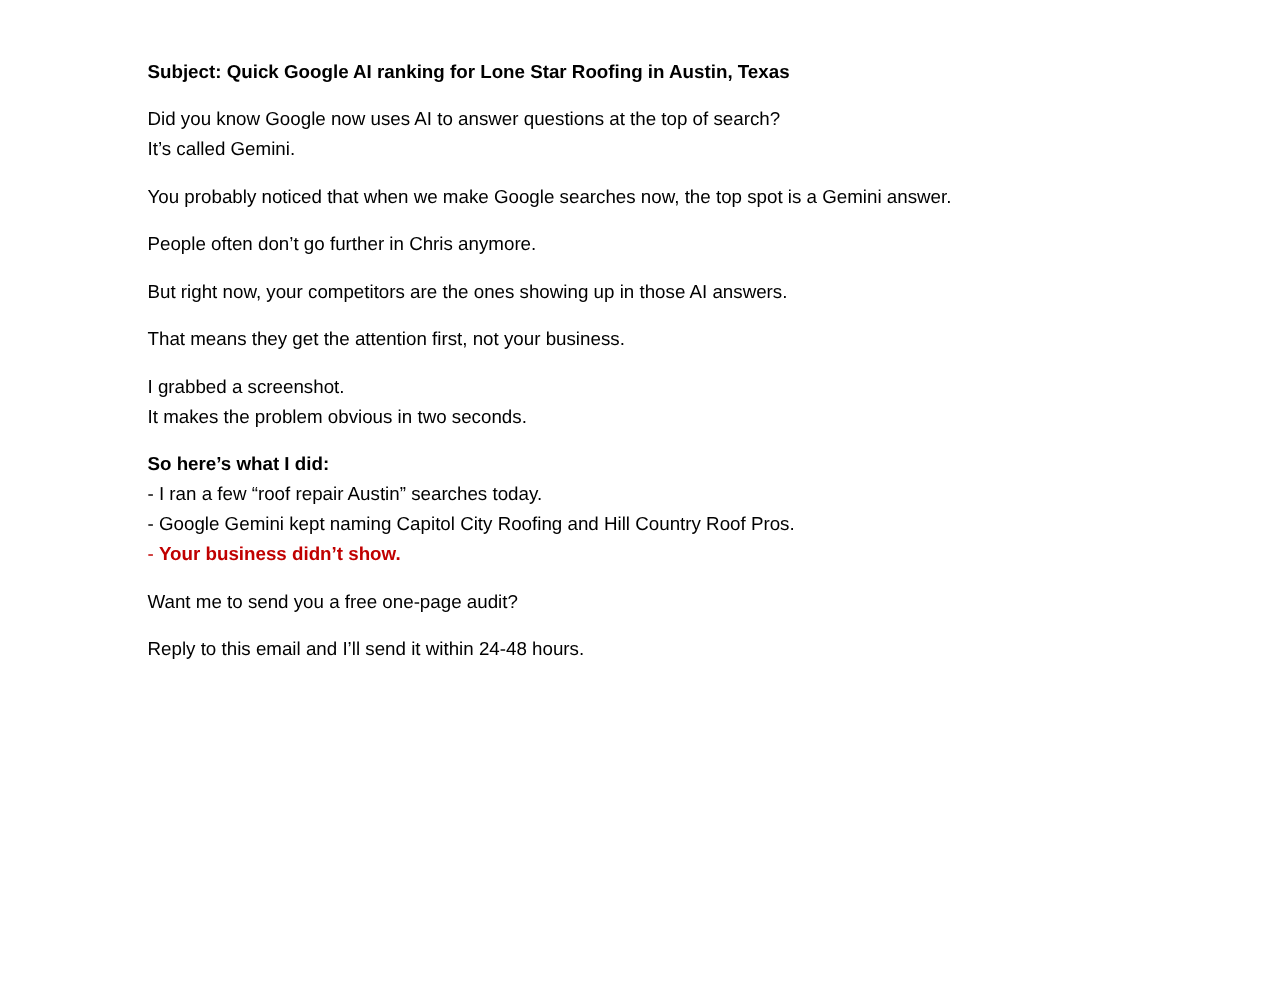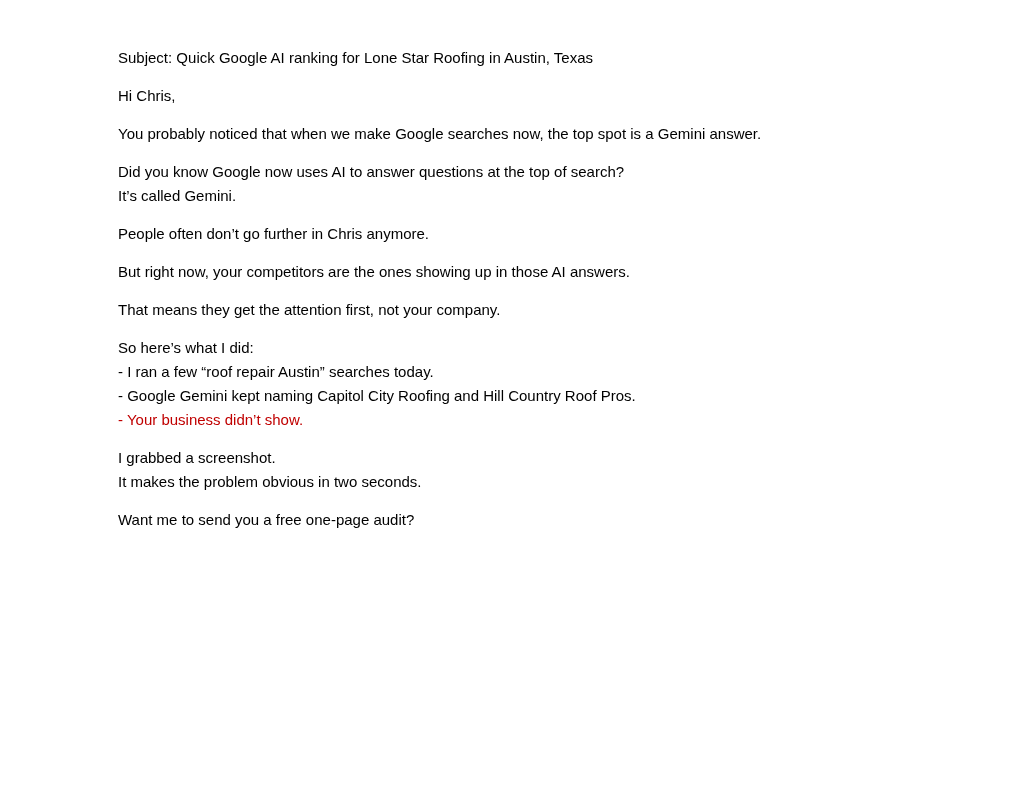--- a/index.html
+++ b/index.html
@@ -18,29 +18,29 @@
     box-sizing: border-box;
     padding: 46px 60px 0 118px;
     width: 1013px;
   }
   .para {
     margin: 0 0 14px 0;
     font-size: 15px;
     line-height: 24px;
     white-space: pre-wrap;
   }
-  .bold { font-weight: normal; }
+  .bold { font-weight: bold; }
 </style>
 </head>
 <body>
 
 <div class="email-doc" id="email-body">
     <p class="para"><span class="bold">Subject: Quick Google AI ranking for Lone Star Roofing in Austin, Texas</span></p>
-    <p class="para"><span>Hi Chris,</span></p>
+    <p class="para"><span>Did you know Google now uses AI to answer questions at the top of search?</span><br><span>It’s called Gemini.</span></p>
     <p class="para"><span>You probably noticed that when we make Google searches now, the top spot is a Gemini answer.</span></p>
-    <p class="para"><span>Did you know Google now uses AI to answer questions at the top of search?</span><br><span>It’s called Gemini.</span></p>
     <p class="para"><span>People often don’t go further in Chris anymore.</span></p>
     <p class="para"><span>But right now, your competitors are the ones showing up in those AI answers.</span></p>
-    <p class="para"><span>That means they get the attention first, not your company.</span></p>
+    <p class="para"><span>That means they get the attention first, not your business.</span></p>
+    <p class="para"><span>I grabbed a screenshot.</span><br><span>It makes the problem obvious in two seconds.</span></p>
     <p class="para"><span class="bold">So here’s what I did:</span><br><span>- I ran a few “roof repair Austin” searches today.</span><br><span>- Google Gemini kept naming Capitol City Roofing and Hill Country Roof Pros.</span><br><span style="color: rgb(192, 0, 0);">- </span><span class="bold" style="color: rgb(192, 0, 0);">Your business didn’t show.</span></p>
-    <p class="para"><span>I grabbed a screenshot.</span><br><span>It makes the problem obvious in two seconds.</span></p>
     <p class="para"><span>Want me to send you a free one-page audit?</span></p>
+    <p class="para"><span>Reply to this email and I’ll send it within 24-48 hours.</span></p>
   </div>
 
 </body></html>

